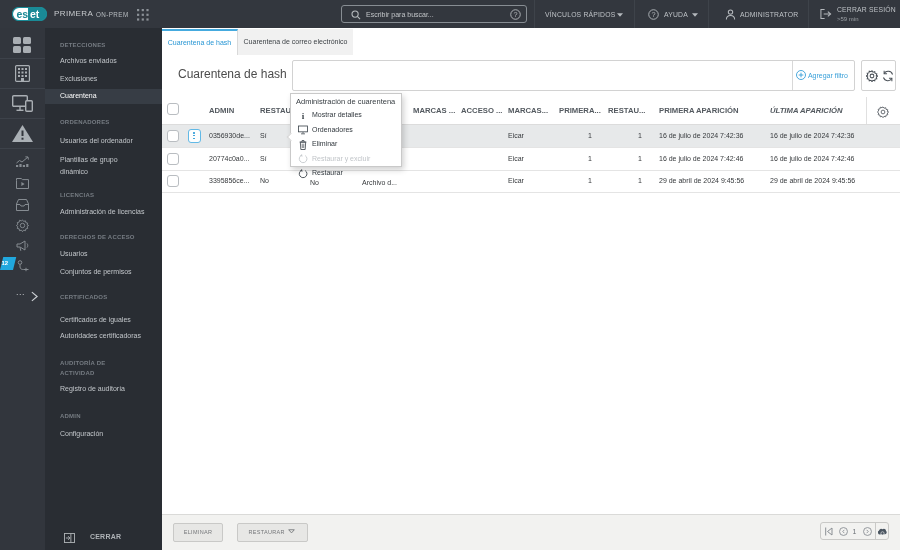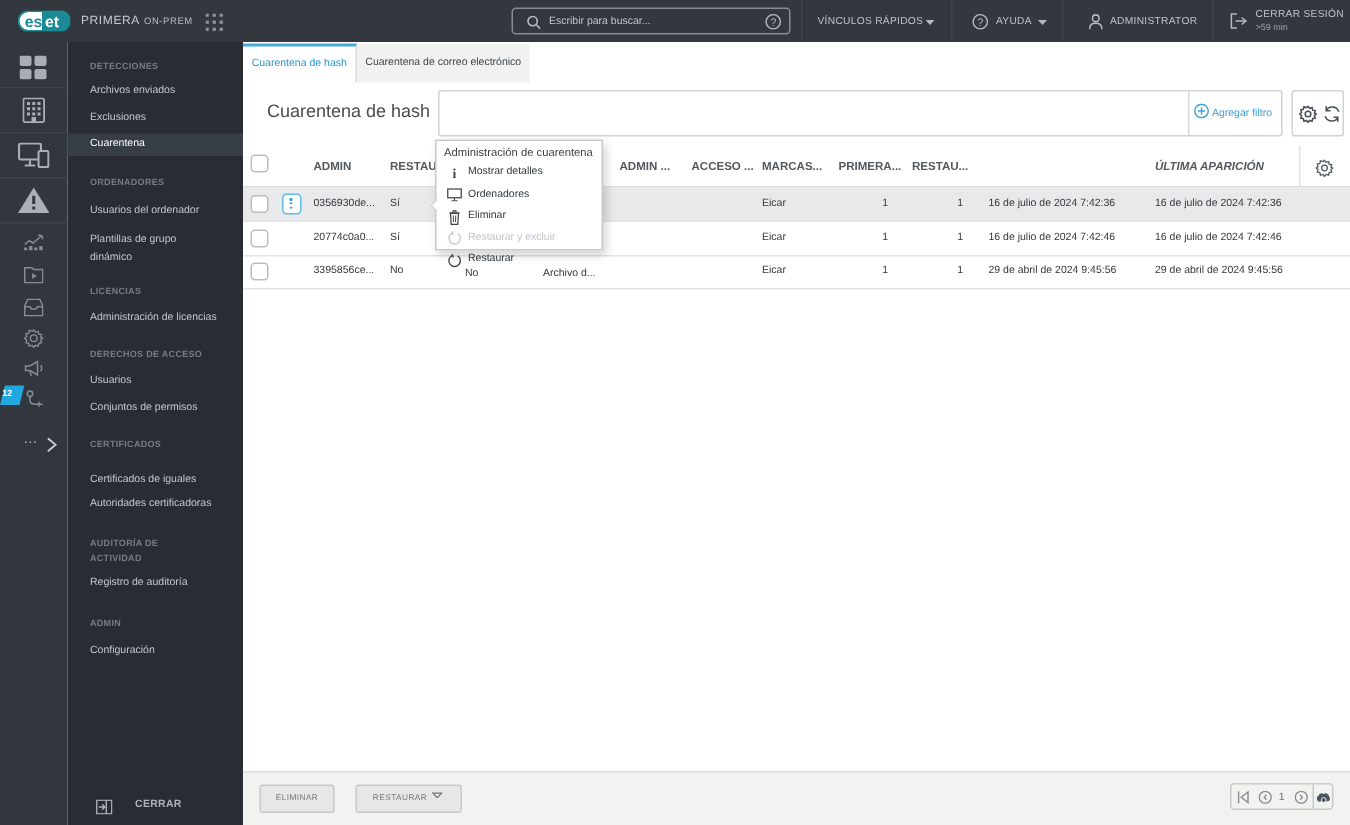--- a/index.html
+++ b/index.html
@@ -270,25 +270,26 @@
       <path d="M12.3 5.2 A 5.5 5.5 0 0 0 2.5 4" fill="none" stroke="#4a5057" stroke-width="1.2"></path>
       <path d="M1.7 8.8 A 5.5 5.5 0 0 0 11.5 10" fill="none" stroke="#4a5057" stroke-width="1.2"></path>
       <path d="M2.5 1 L2.5 4.4 L5.9 4.4" fill="none" stroke="#4a5057" stroke-width="1.2"></path>
       <path d="M11.5 13 L11.5 9.6 L8.1 9.6" fill="none" stroke="#4a5057" stroke-width="1.2"></path>
     </svg>
   </div>
 
   <div class="cbx" style="left:5px; top:75px;"></div>
   <div class="th" style="left:47px;">ADMIN</div>
   <div class="th" style="left:98px;">RESTAU...</div>
-  <div class="th" style="left:251px;">ADMIN ...</div>
+  <div class="th" style="left:251px;">MARCAS ...</div>
   <div class="th" style="left:299px;">ACCESO ...</div>
   <div class="th" style="left:346px;">MARCAS...</div>
   <div class="th" style="left:397px;">PRIMERA...</div>
   <div class="th" style="left:446px;">RESTAU...</div>
+  <div class="th" style="left:497px;">PRIMERA APARICIÓN</div>
   <div class="th" style="left:608px;font-style:italic;">ÚLTIMA APARICIÓN</div>
   <svg class="abs" style="left:715px; top:78px;" width="12" height="12" viewBox="0 0 14 14">
     <path d="M7 1 L8.2 2.6 L10.2 2 L10.6 4 L12.6 4.4 L12 6.4 L13.6 7 L12 8.2 L12.6 10.2 L10.6 10.6 L10.2 12.6 L8.2 12 L7 13.6 L5.8 12 L3.8 12.6 L3.4 10.6 L1.4 10.2 L2 8.2 L0.4 7 L2 5.8 L1.4 3.8 L3.4 3.4 L3.8 1.4 L5.8 2 Z" fill="none" stroke="#51575d" stroke-width="1"></path>
     <circle cx="7" cy="7" r="2.2" fill="none" stroke="#51575d" stroke-width="1"></circle>
   </svg>
   <div class="abs" style="left:704px; top:69px; width:1px; height:27px; background:#e0e0e0;"></div>
   <div id="thead-border"></div>
 
   <div class="row" style="top:97px; background:#e7e9ea;">
     <div class="cbx" style="left:5px; top:5px;"></div>

